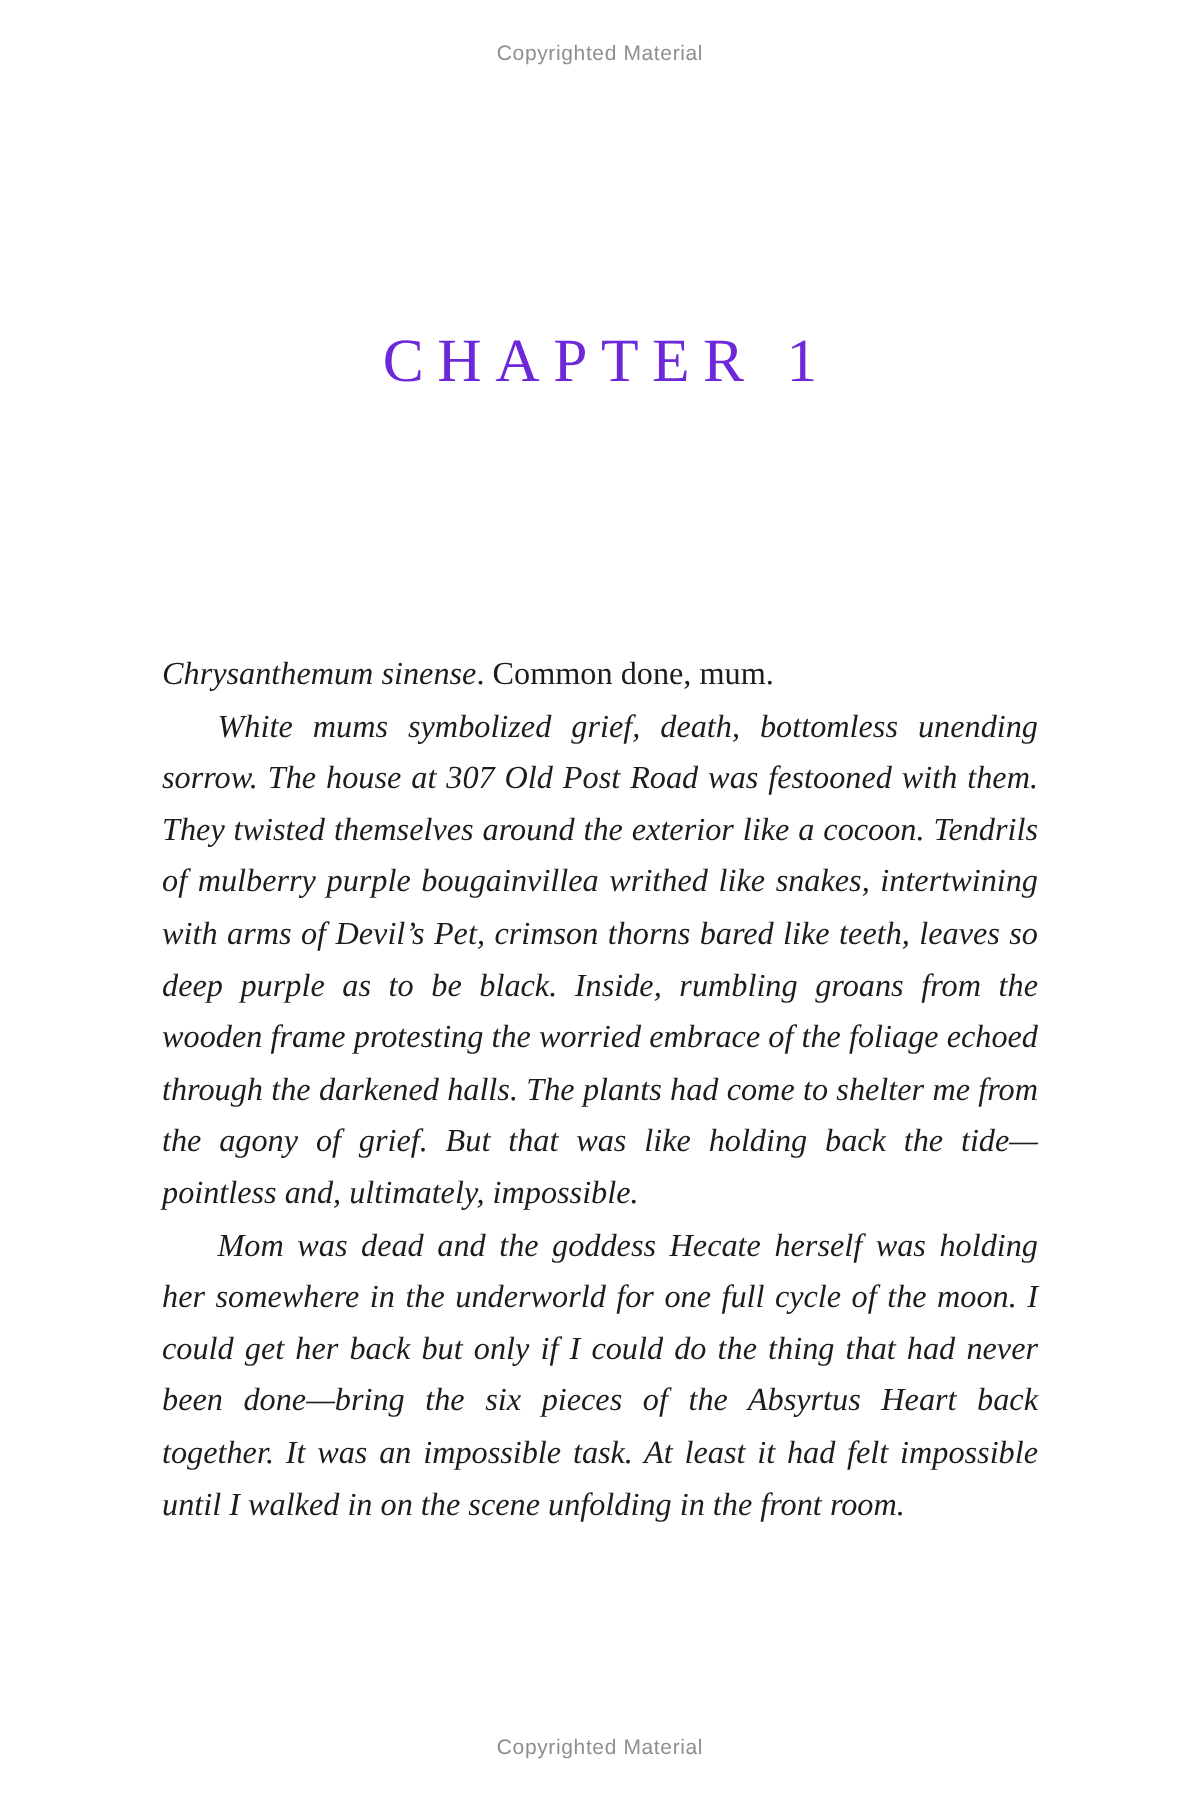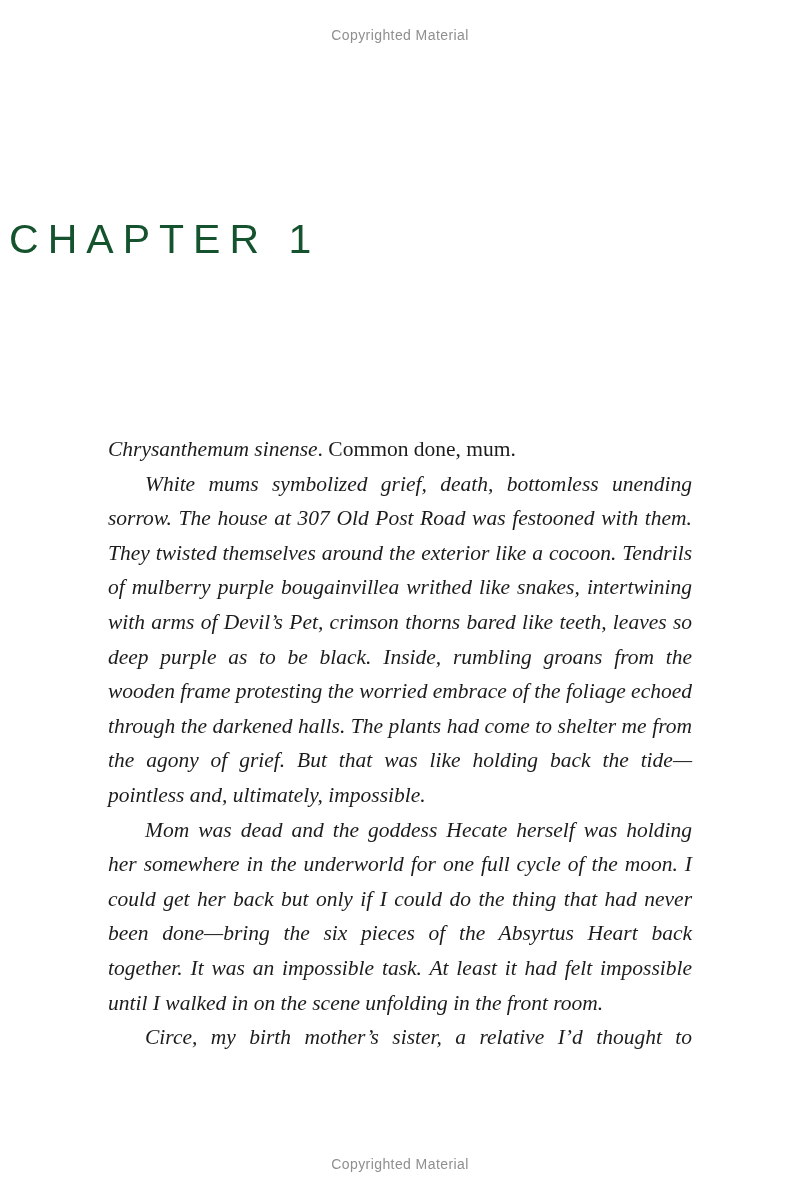--- a/index.html
+++ b/index.html
@@ -23,27 +23,27 @@
       letter-spacing: 0.03em;
       color: #8f8f8f;
     }
     .copyright.top { top: 27px; }
     .copyright.bottom { top: 1156px; }
     .chapter-title {
       position: absolute;
       top: 216px;
       left: 0;
       width: 100%;
-      text-align: left;
-      font-family: Liberation Sans, sans-serif;
+      text-align: center;
+      font-family: Liberation Serif, serif;
       font-weight: 300;
       font-size: 41px;
       letter-spacing: 0.22em;
       text-indent: 0.22em; 
-      color: #14532d;
+      color: #6d28d9;
     }
     .body-text {
       position: absolute;
       top: 432px;
       left: 108px;
       width: 584px;
       font-family: "Liberation Serif", serif;
       font-size: 21.5px;
       line-height: 34.6px;
       color: #1c1c1c;
@@ -63,18 +63,17 @@
 
   <h1 class="chapter-title">CHAPTER 1</h1>
 
   <div class="body-text">
     <p class="opening"><em>Chrysanthemum sinense</em><span>. Common done, mum.</span></p>
 
     <p class="indent">White mums symbolized grief, death, bottomless unending sorrow. The house at 307 Old Post Road was festooned with them. They twisted themselves around the exterior like a cocoon. Tendrils of mulberry purple bougainvillea writhed like snakes, intertwining with arms of Devil’s Pet, crimson thorns bared like teeth, leaves so deep purple as to be black. Inside, rumbling groans from the wooden frame protesting the worried embrace of the foliage echoed through the darkened halls. The plants had come to shelter me from the agony of grief. But that was like holding back the tide—pointless and, ultimately, impossible.</p>
 
     <p class="indent">Mom was dead and the goddess Hecate herself was holding her somewhere in the underworld for one full cycle of the moon. I could get her back but only if I could do the thing that had never been done—bring the six pieces of the Absyrtus Heart back together. It was an impossible task. At least it had felt impossible until I walked in on the scene unfolding in the front room.</p>
 
-    <p class="indent force-justify">Circe, my birth mother’s sister, a relative I’d thought to</p>
   </div>
 
   <div class="copyright bottom">Copyrighted Material</div>
 
 </div>
 
 </body></html>

